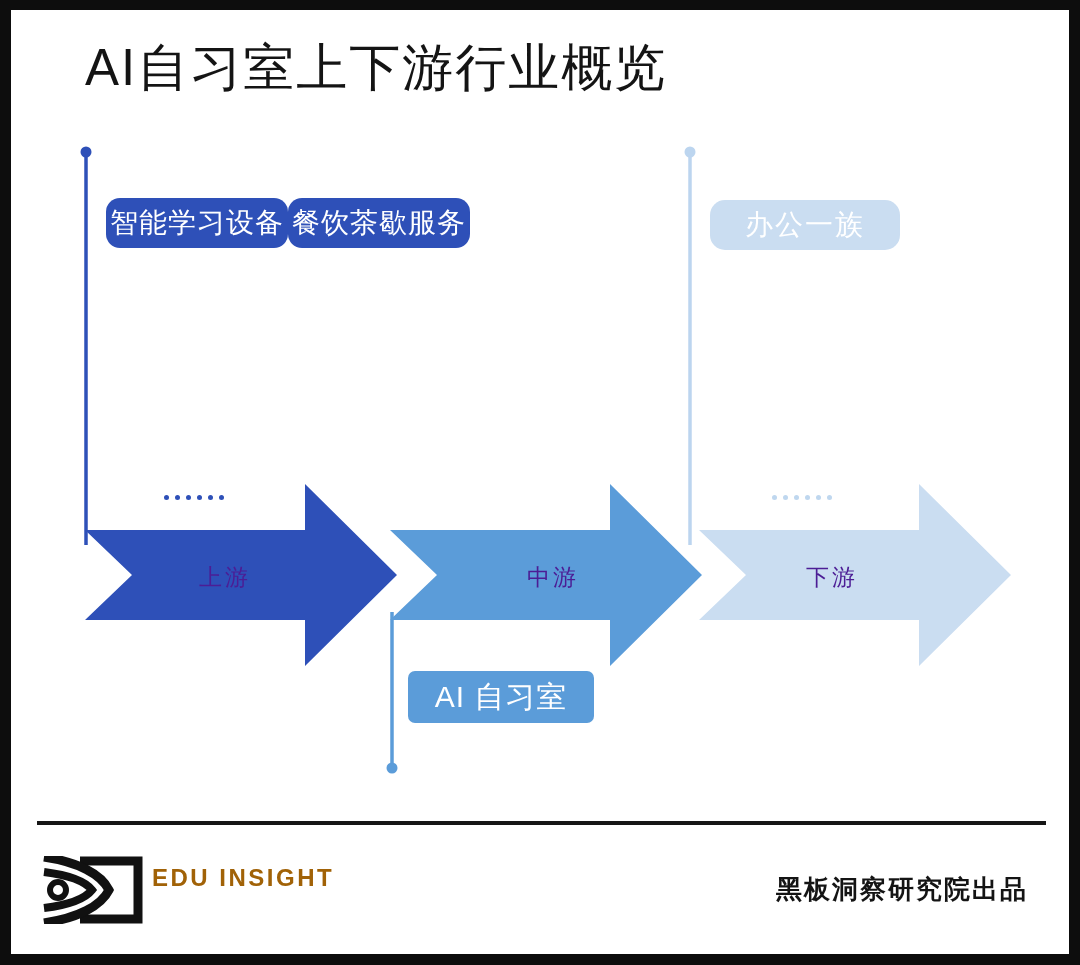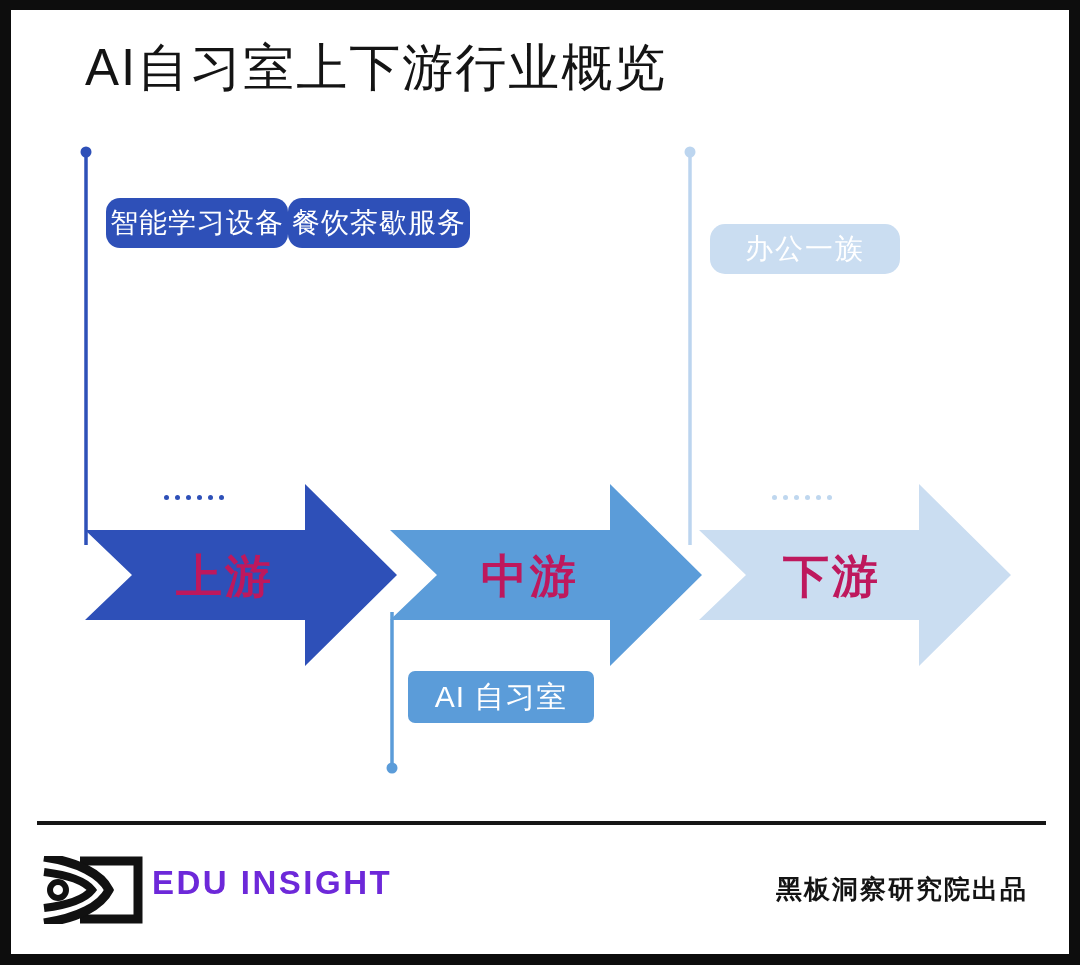--- a/index.html
+++ b/index.html
@@ -16,36 +16,36 @@
   }
   .page-title {
     position:absolute; left:44px; top:34px; z-index:5;
     font-size:51px; font-weight:400; color:#141414; letter-spacing:2px;
     white-space:nowrap;
     margin-left:41px;
   }
   .diagram-svg { position:absolute; left:0; top:0; width:1080px; height:965px; z-index:1; }
   .stage-label {
     position:absolute; z-index:10; transform:translate(-50%,-50%);
-    color:#be185d; font-size:46px; font-weight:700; letter-spacing:3px; white-space:nowrap;
+    color:#4c1d95; font-size:23px; font-weight:400; letter-spacing:3px; white-space:nowrap;
   }
   .pill-col { position:absolute; z-index:12; display:flex; }
   .pill {
     display:flex; align-items:center; justify-content:center;
     color:#ffffff; font-weight:500; white-space:nowrap;
   }
   .pill-col.upstream { left:106px; top:198px; }
   .pill-col.upstream .pill {
     width:182px; height:50px; margin-bottom:23px;
     background:#2E50B8; border-radius:14px; font-size:28px; letter-spacing:1px;
   }
   .pill-col.downstream { left:710px; top:200px; }
   .pill-col.downstream .pill {
     width:190px; height:50px; margin-bottom:22px;
-    background:#CADDF1; border-radius:15px; font-size:28px; letter-spacing:2px;margin-top:24px;
+    background:#CADDF1; border-radius:15px; font-size:28px; letter-spacing:2px;
   }
   .pill.midstream-pill {
     position:absolute; z-index:12; left:408px; top:671px;
     width:186px; height:52px; background:#5B9CD9; border-radius:7px;
     font-size:30px; letter-spacing:1px;
   }
   .dots { position:absolute; z-index:12; display:flex; gap:6px; }
   .dot { width:5px; height:5px; border-radius:50%; }
   .dots.upstream-dots { left:164px; top:495px; }
   .dots.upstream-dots .dot { background:#2E50B8; }
@@ -54,21 +54,21 @@
   .footer-divider {
     position:absolute; left:37px; top:821px; width:1009px; height:4px;
     background:#161616; z-index:5;
   }
   .brand-logo { position:absolute; left:43px; top:856px; width:100px; height:68px; z-index:5; }
   .brand-text { position:absolute; left:152px; top:859px; z-index:5; }
   .brand-cn {
     font-size:34px; font-weight:800; color:#141414; letter-spacing:12px; white-space:nowrap;
   }
   .brand-en {
-    margin-top:5px; font-size:33px; font-weight:800; color:#6d28d9; letter-spacing:2.5px; white-space:nowrap;
+    margin-top:5px; font-size:24px; font-weight:800; color:#a16207; letter-spacing:2.5px; white-space:nowrap;
   }
   .footer-credit {
     position:absolute; right:52px; top:872px; z-index:5;
     font-size:26px; font-weight:600; color:#141414; letter-spacing:2px; white-space:nowrap;
   }
 </style>
 </head>
 <body>
 
 <div class="frame"></div>
@@ -89,21 +89,21 @@
     <line x1="392" y1="612" x2="392" y2="768" stroke="#5B9CD9" stroke-width="3.5"></line>
     <circle cx="392" cy="768" r="5.5" fill="#5B9CD9"></circle>
   </g>
 
   <polygon points="85,530 305,530 305,484 397,575 305,666 305,620 85,620 132,575" fill="#2E50B8"></polygon>
   <polygon points="390,530 610,530 610,484 702,575 610,666 610,620 390,620 437,575" fill="#5B9CD9"></polygon>
   <polygon points="699,530 919,530 919,484 1011,575 919,666 919,620 699,620 746,575" fill="#CADDF1"></polygon>
 </svg>
 
 <div class="stage-label" style="left:225px; top:577px;">上游</div>
-<div class="stage-label" style="left:530px; top:577px;">中游</div>
+<div class="stage-label" style="left:553px; top:577px;">中游</div>
 <div class="stage-label" style="left:832px; top:577px;">下游</div>
 
 <div class="pill-col upstream">
   <div class="pill">智能学习设备</div>
   <div class="pill">餐饮茶歇服务</div>
 </div>
 <div class="dots upstream-dots">
   <span class="dot"></span>
     <span class="dot"></span>
     <span class="dot"></span>

